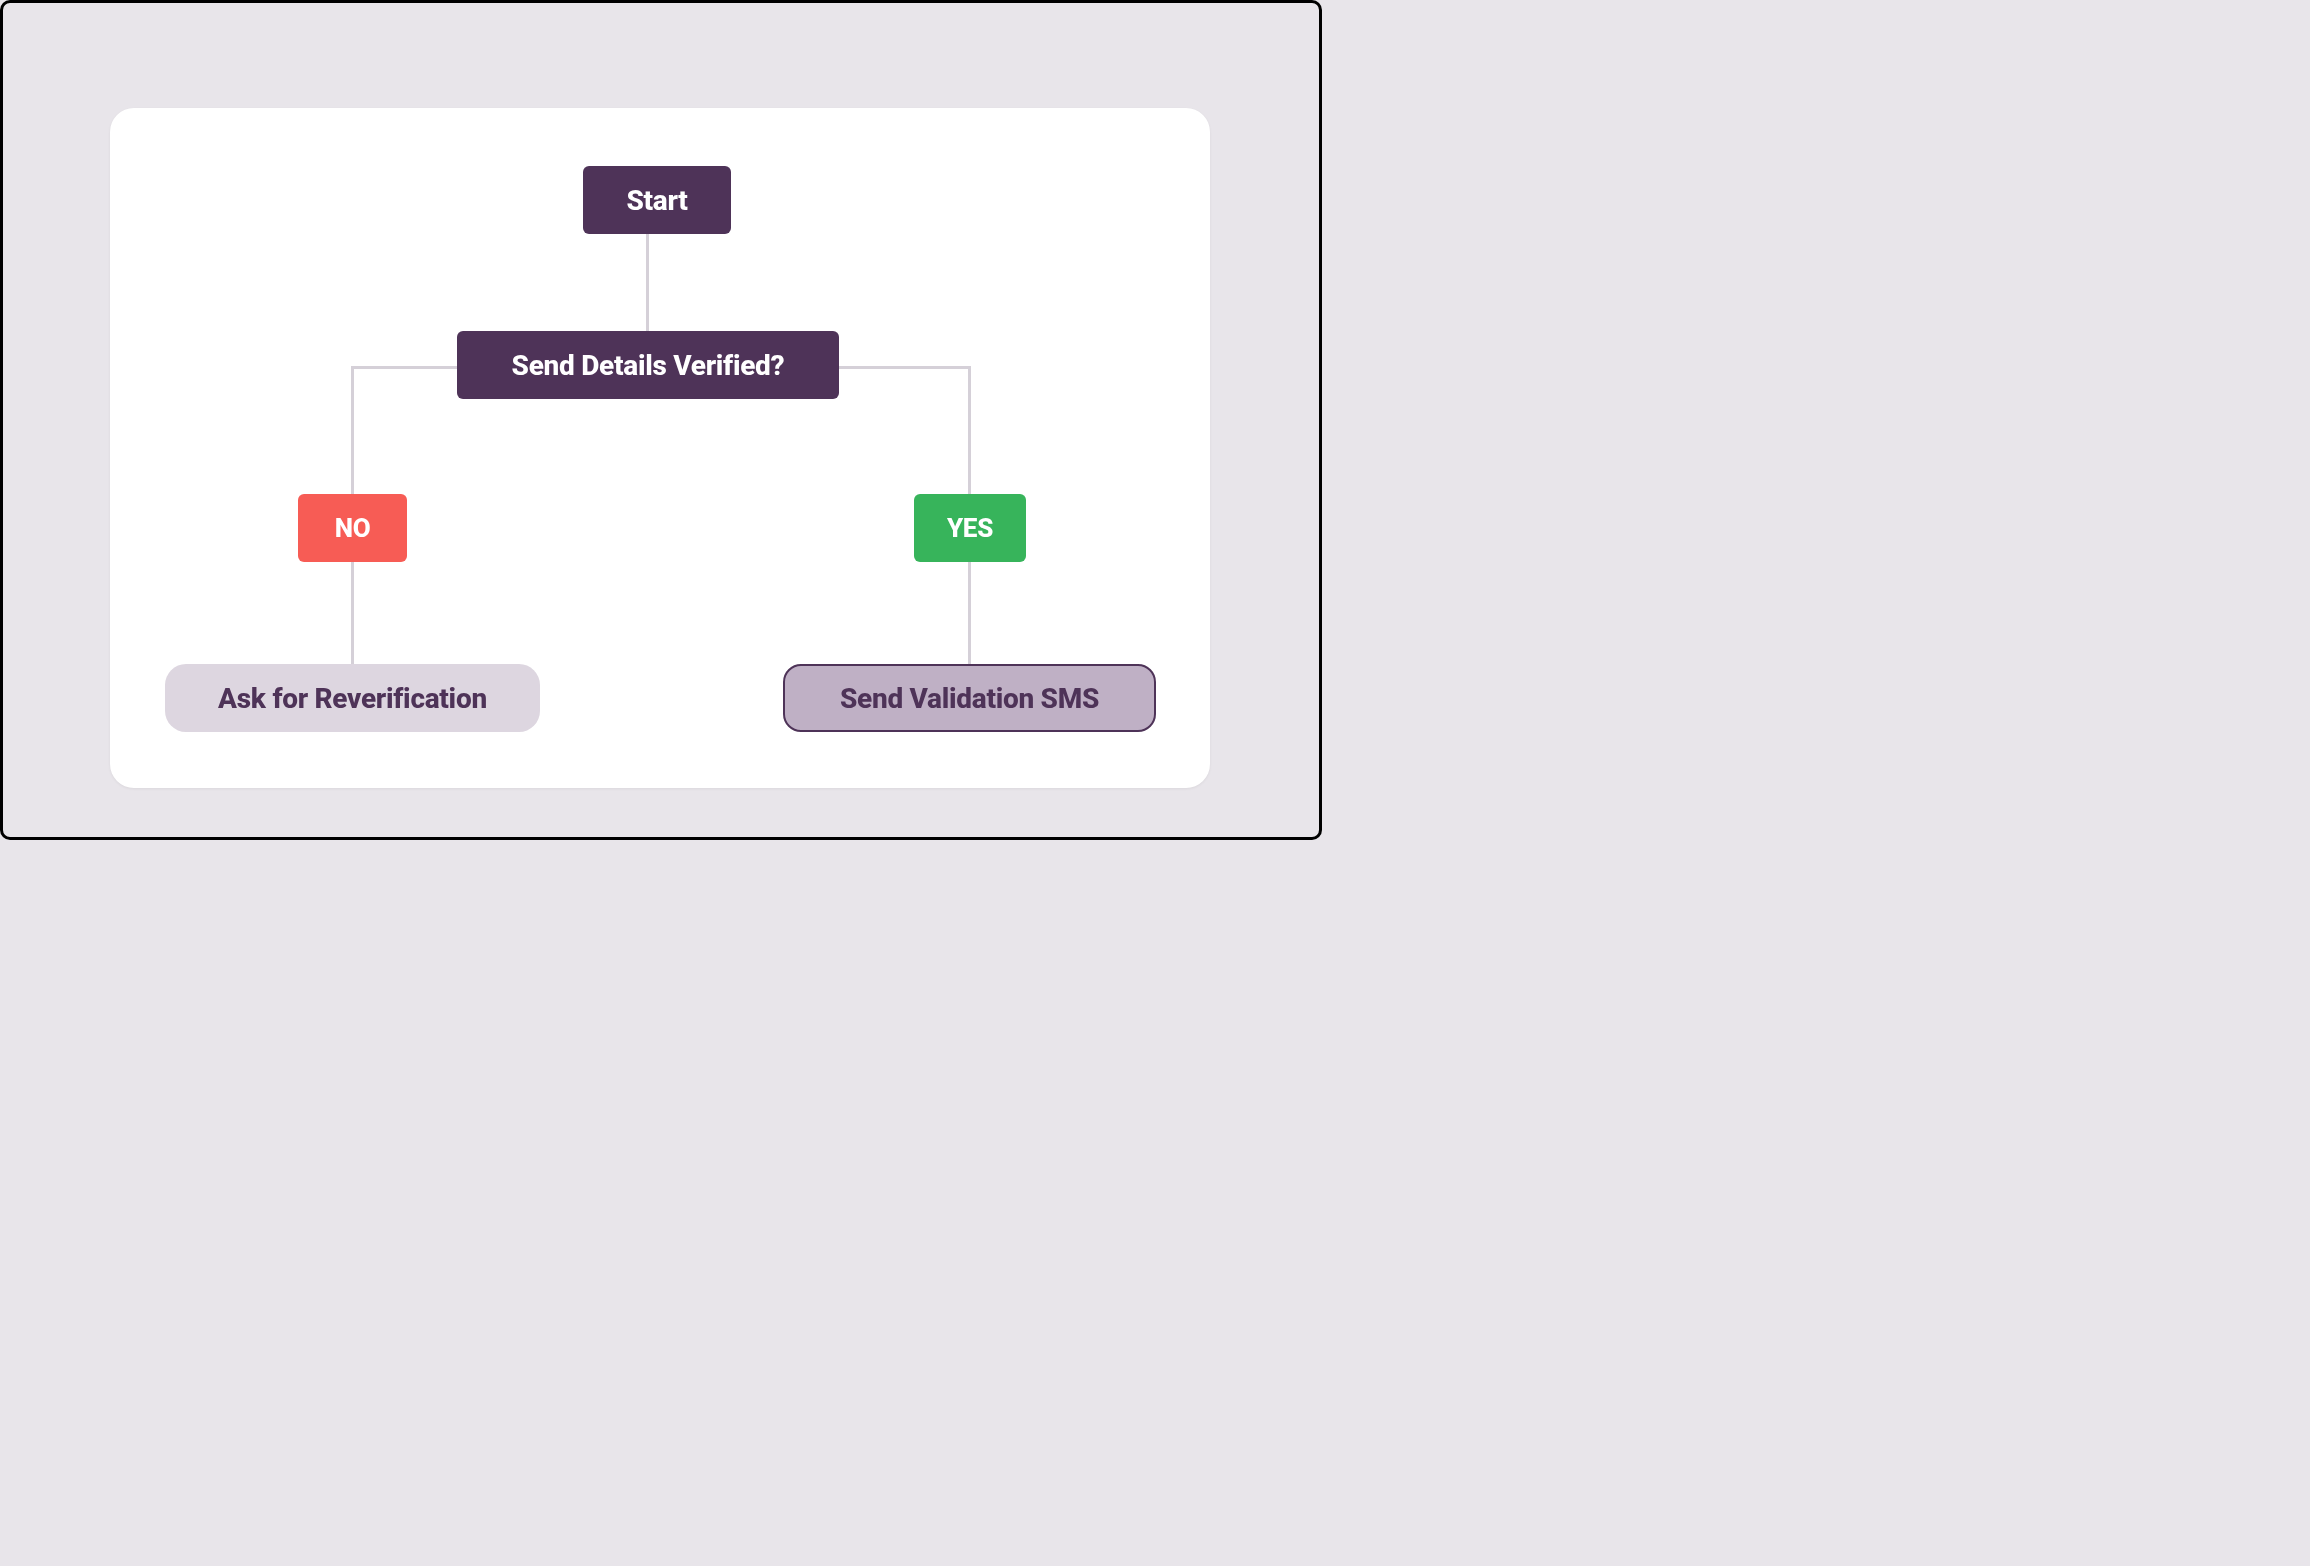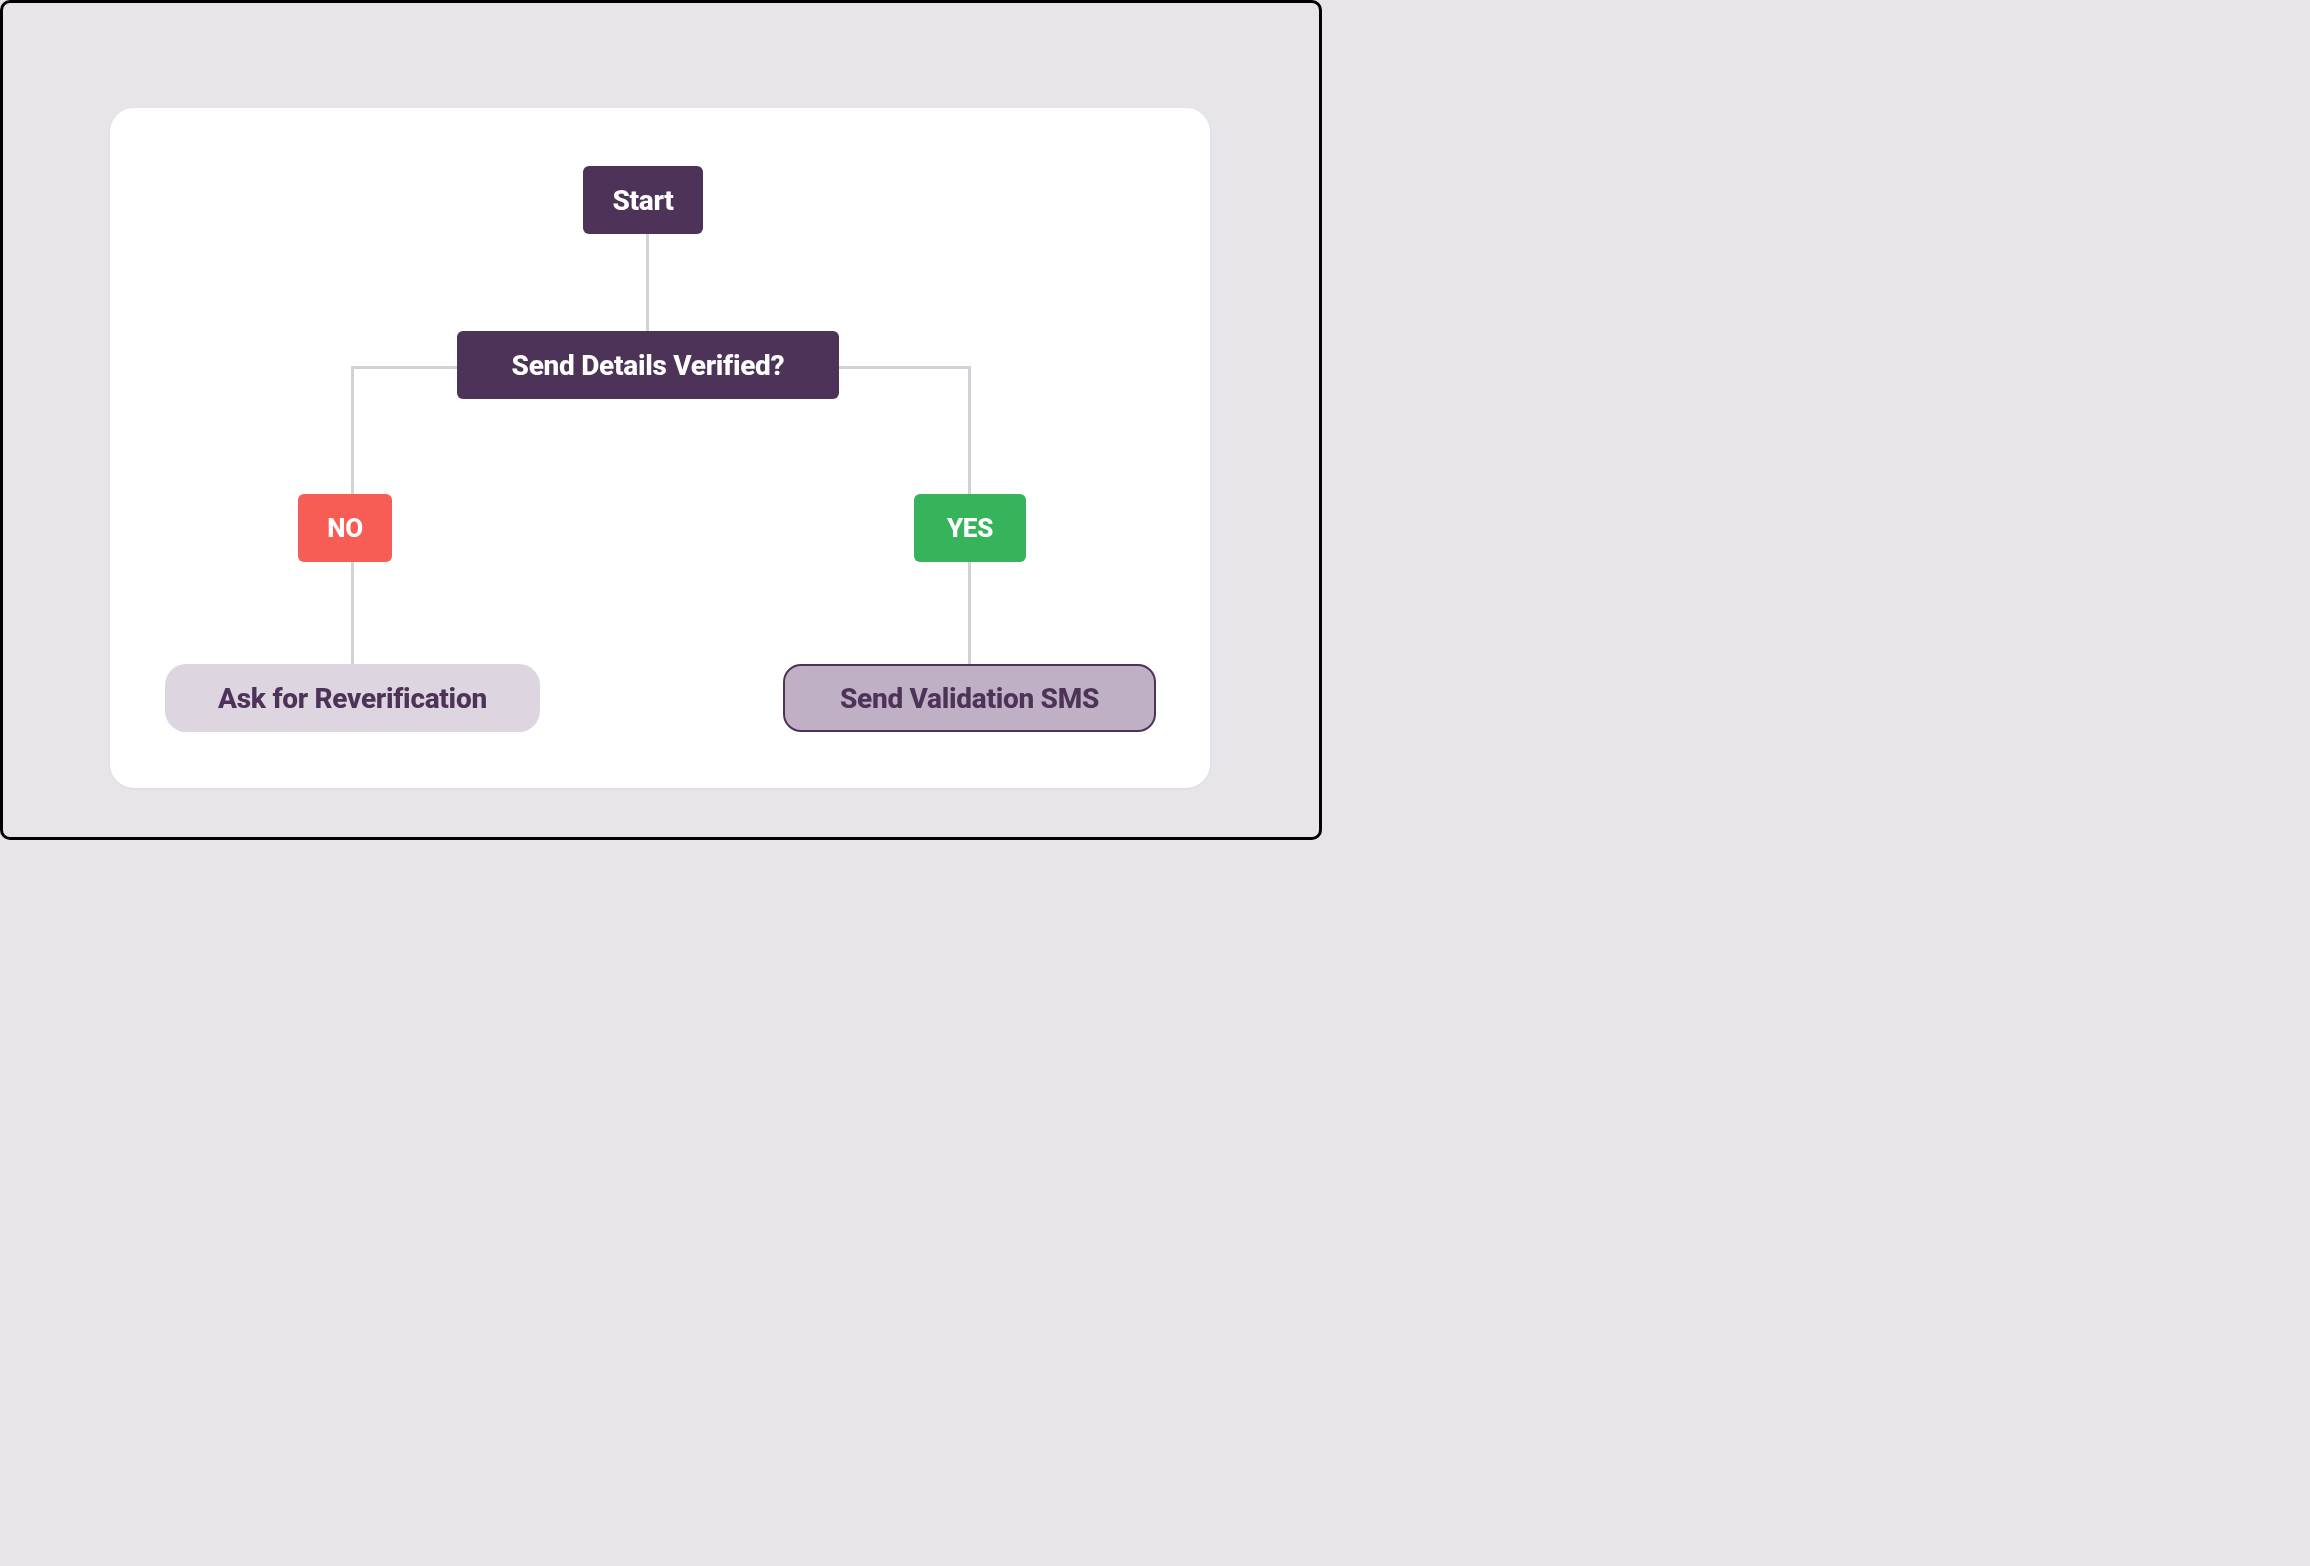--- a/index.html
+++ b/index.html
@@ -99,29 +99,29 @@
     <div class="connector h" style="left: 241px; top: 258px; width: 620px;"></div>
 
     <div class="connector v" style="left: 241px; top: 258px; height: 130px;"></div>
 
     <div class="connector v" style="left: 858px; top: 258px; height: 130px;"></div>
 
     <div class="connector v" style="left: 241px; top: 452px; height: 108px;"></div>
 
     <div class="connector v" style="left: 858px; top: 452px; height: 108px;"></div>
 
-    <div class="node node-start" style="left: 473px; top: 58px; width: 120px;">
+    <div class="node node-start" style="left: 473px; top: 58px; width: 148px;">
       <span>Start</span>
     </div>
 
     <div class="node node-decision" style="left: 347px; top: 223px; width: 382px;">
       <span>Send Details Verified?</span>
     </div>
 
-    <div class="node node-no" style="left: 188px; top: 386px; width: 94px;">
+    <div class="node node-no" style="left: 188px; top: 386px; width: 109px;">
       <span>NO</span>
     </div>
 
     <div class="node node-yes" style="left: 804px; top: 386px; width: 112px;">
       <span>YES</span>
     </div>
 
     <div class="node node-left-end" style="left: 55px; top: 556px; width: 375px; border-radius: 21px;">
       <span>Ask for Reverification</span>
     </div>

